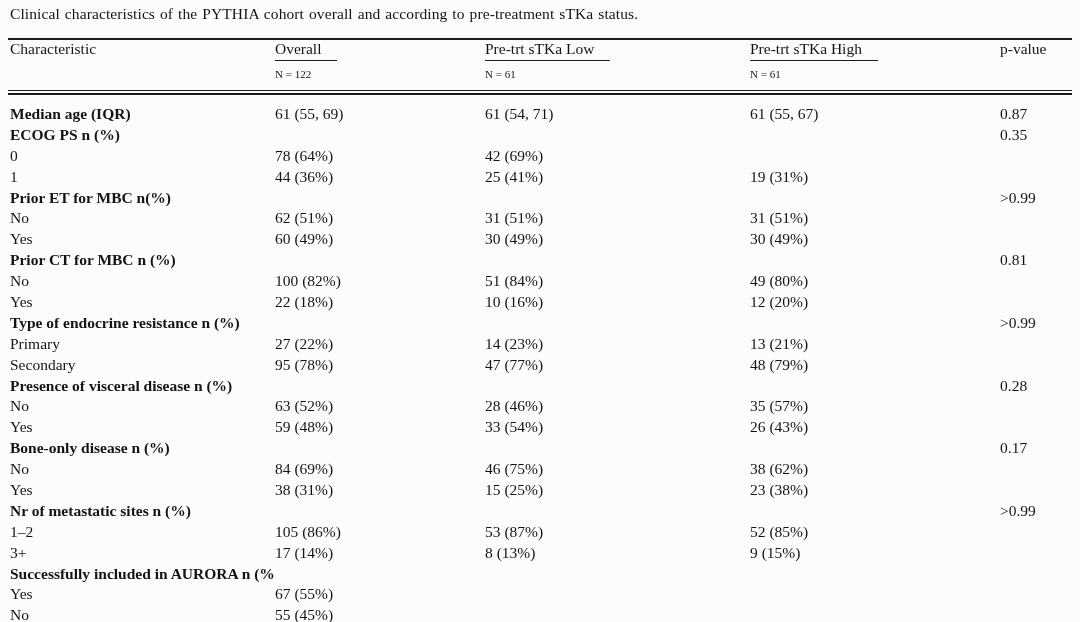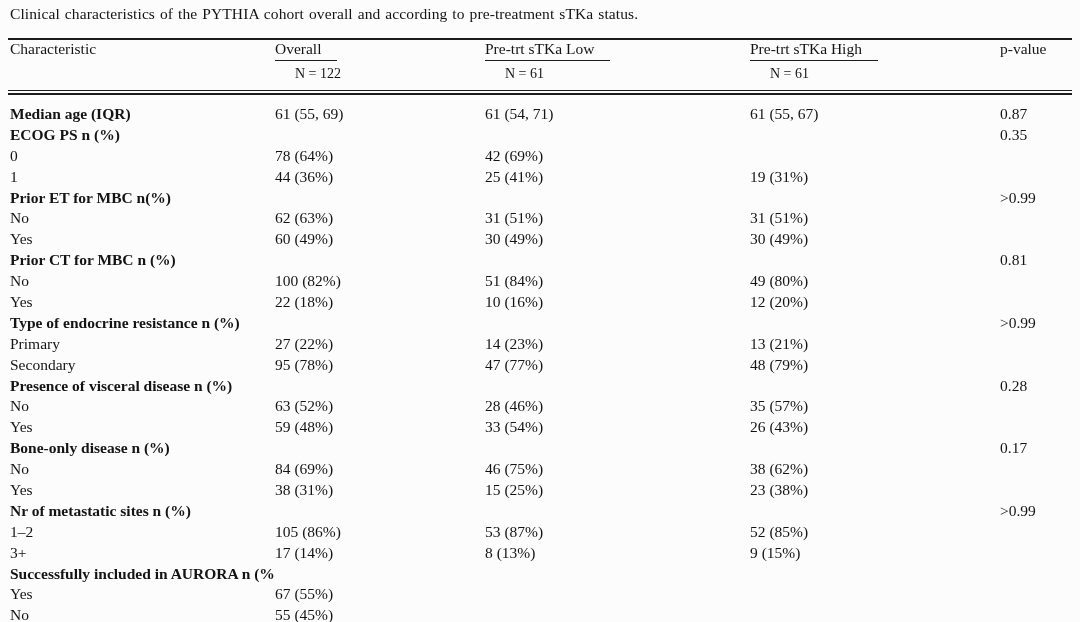--- a/index.html
+++ b/index.html
@@ -35,24 +35,23 @@
   .hdr1 .c {
     font-size: 15.5px;
     line-height: 18px;
   }
   .grp {
     display: inline-block;
     border-bottom: 1.5px solid #1c1c1c;
     padding: 0 16px 2px 0;
   }
   .hdr2 .c {
-    font-size: 14px;
+    font-size: 11px;
     padding: 4px 0 6px 0;
     line-height: 18px;
-    margin-left: 20px;
   }
   .rule-mid {
     margin-top: 1px;
     border-top: 1.5px solid #1c1c1c;
     height: 2px;
     border-bottom: 2.5px solid #1c1c1c;
   }
   .tbody { padding-top: 9px; }
   .trow {
     font-size: 15.5px;
@@ -126,21 +125,21 @@
         </div>
         <div class="grid trow">
           <div class="c c1 bold">Prior ET for MBC n(%)</div>
           <div class="c c2"></div>
           <div class="c c3"></div>
           <div class="c c4"></div>
           <div class="c c5 right pv">&gt;0.99</div>
         </div>
         <div class="grid trow">
           <div class="c c1">No</div>
-          <div class="c c2">62 (63%)</div>
+          <div class="c c2">62 (51%)</div>
           <div class="c c3">31 (51%)</div>
           <div class="c c4">31 (51%)</div>
           <div class="c c5 right pv"></div>
         </div>
         <div class="grid trow">
           <div class="c c1">Yes</div>
           <div class="c c2">60 (49%)</div>
           <div class="c c3">30 (49%)</div>
           <div class="c c4">30 (49%)</div>
           <div class="c c5 right pv"></div>

